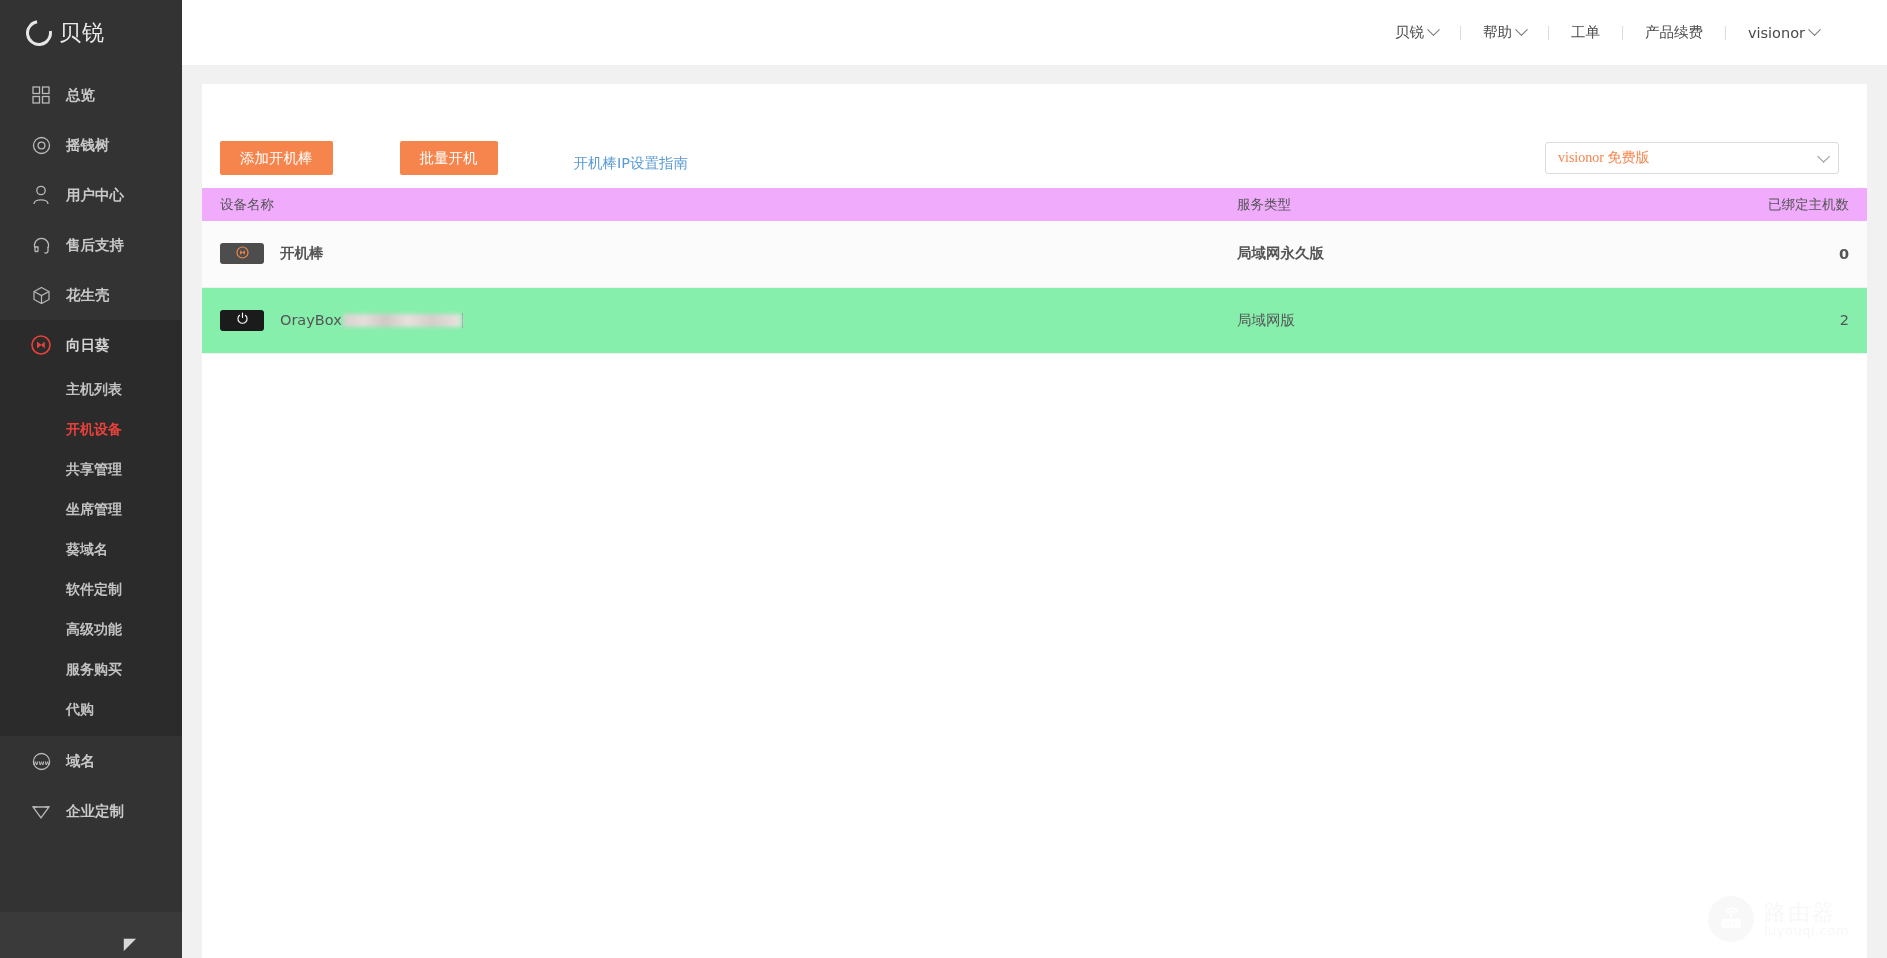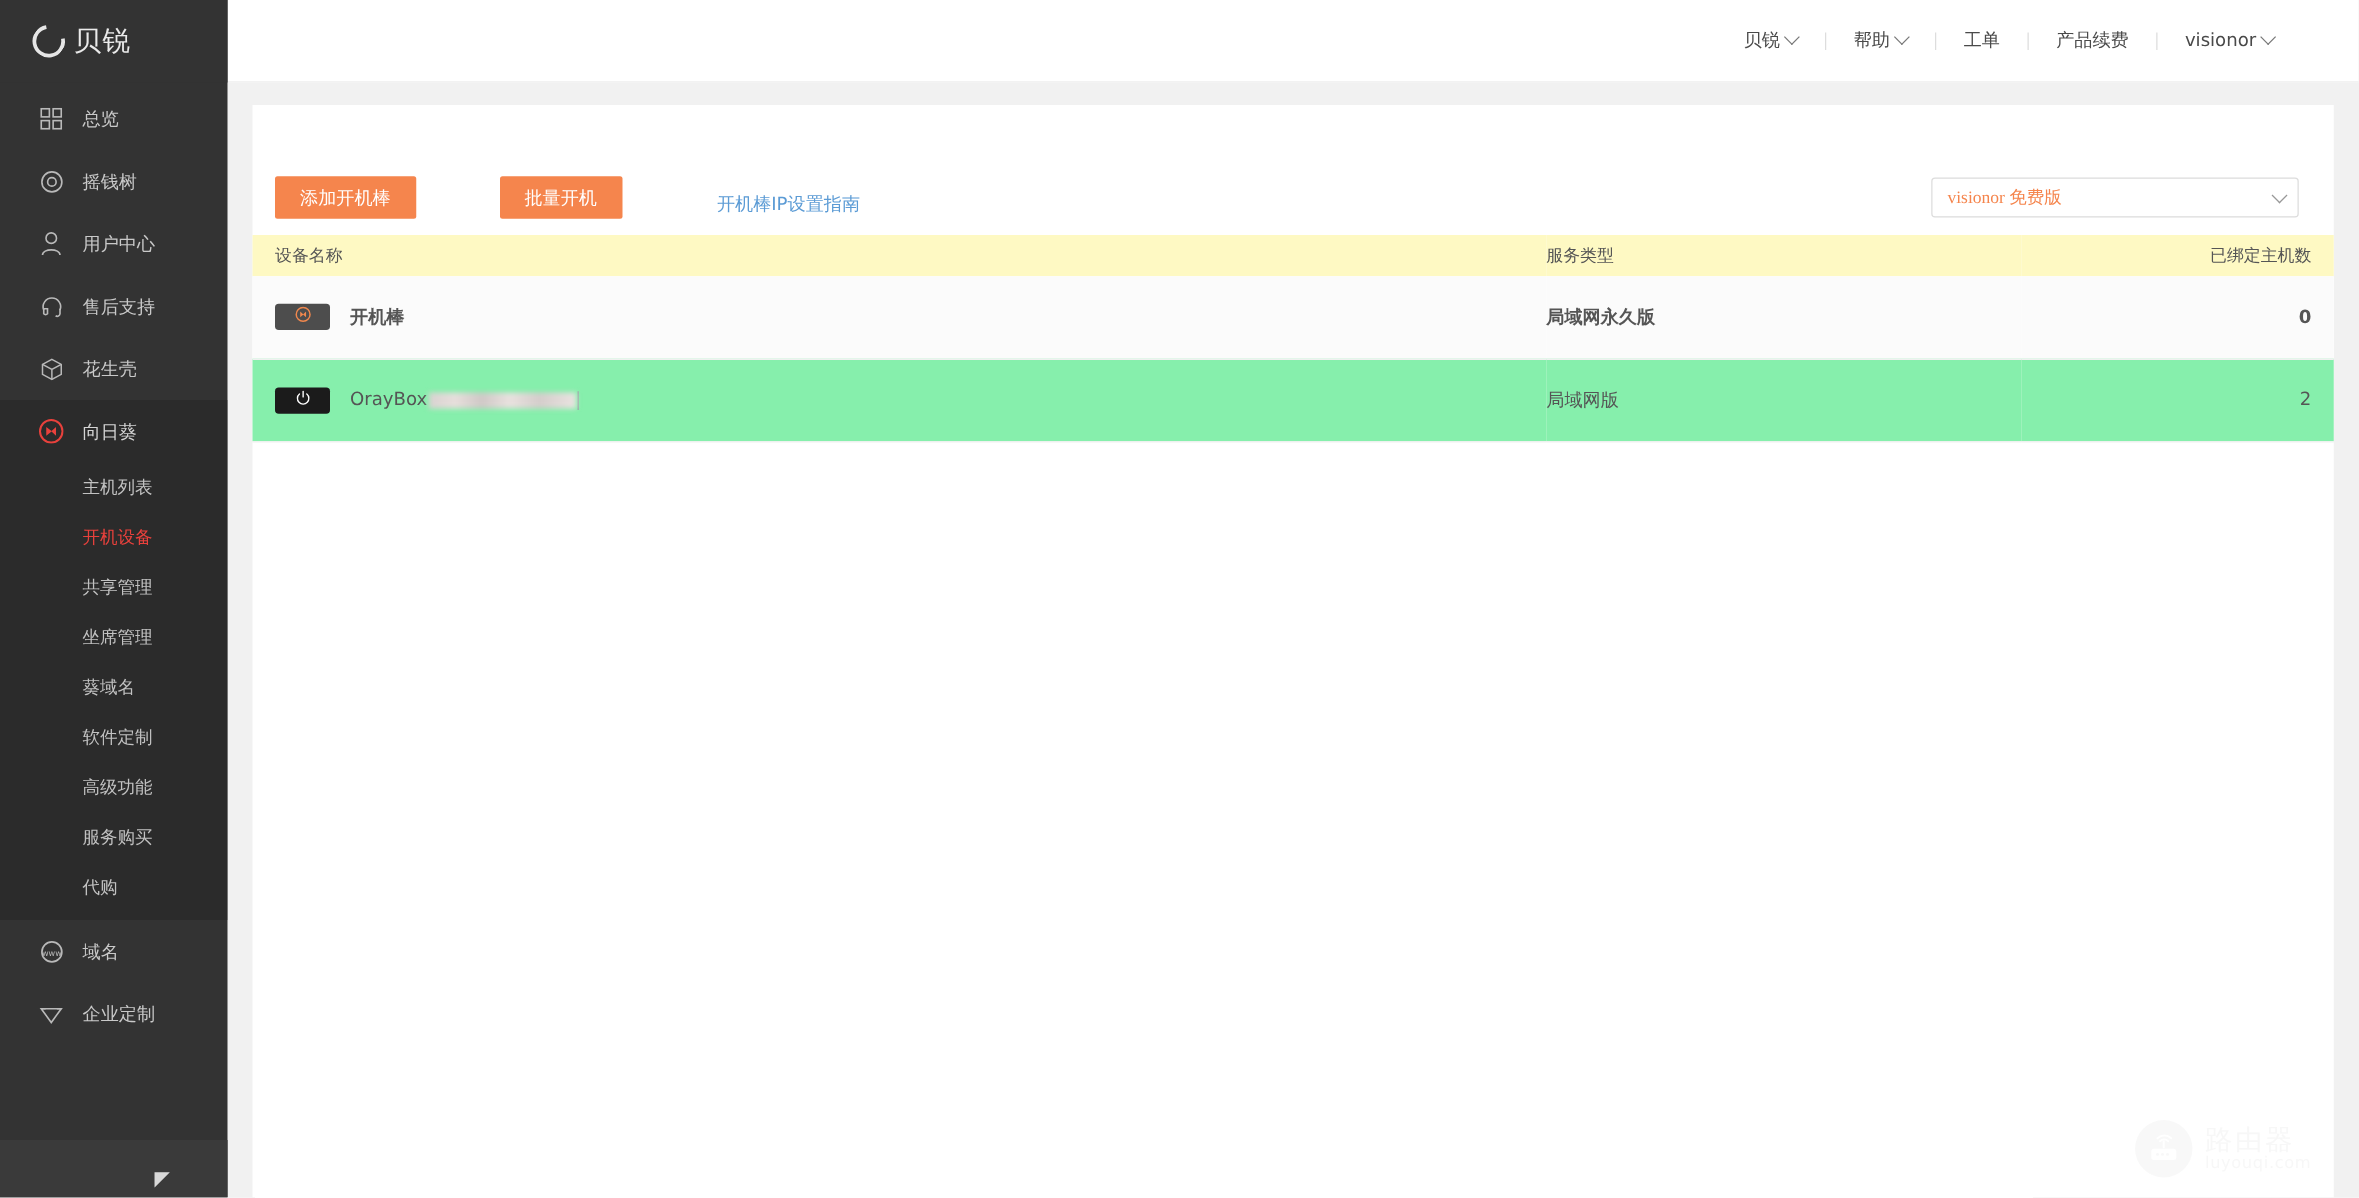--- a/index.html
+++ b/index.html
@@ -33,21 +33,21 @@
     transform: rotate(35deg);
     margin-right: 7px;
     flex: 0 0 26px;
   }
   .logo-text {
     color: #eaeaea;
     font-size: 22px;
     letter-spacing: 1px;
     font-family: "DejaVu Sans", sans-serif;
   }
-  .nav { flex: 1 1 auto; overflow: hidden; padding-top: 4px; }
+  .nav { flex: 1 1 auto; overflow: hidden; padding-top: 4px; font-weight: bold; }
   .nav-item {
     height: 50px;
     display: flex; align-items: center;
     padding-left: 30px;
     color: #c9c9c9;
     font-size: 14.5px;
     cursor: pointer;
     font-family: "DejaVu Sans", sans-serif;
   }
   .nav-item .ico {
@@ -135,21 +135,21 @@
     margin-right: 28px; cursor: pointer;
     background: #fff;
     font-family: Liberation Serif, serif;
   }
   .sel-caret { width: 9px; height: 9px;
            border-right: 1.4px solid #999; border-bottom: 1.4px solid #999;
            transform: rotate(45deg) translateY(-3px); }
 
   table.devices { width: 100%; border-collapse: collapse; table-layout: fixed; }
   table.devices thead th {
-    background: #fef9c3;
+    background: #f0abfc;
     color: #555; font-size: 13.5px; font-weight: normal;
     text-align: left;
     height: 33px; padding: 0 0 0 18px;
     font-family: "DejaVu Sans", sans-serif;
   }
   table.devices thead th.c-type { width: 380px; padding-left: 0; }
   table.devices thead th.c-count { width: 250px; text-align: right; padding-right: 18px; }
   table.devices tbody td {
     font-size: 14.5px; color: #555;
     height: 66px; padding: 0 0 0 18px;

